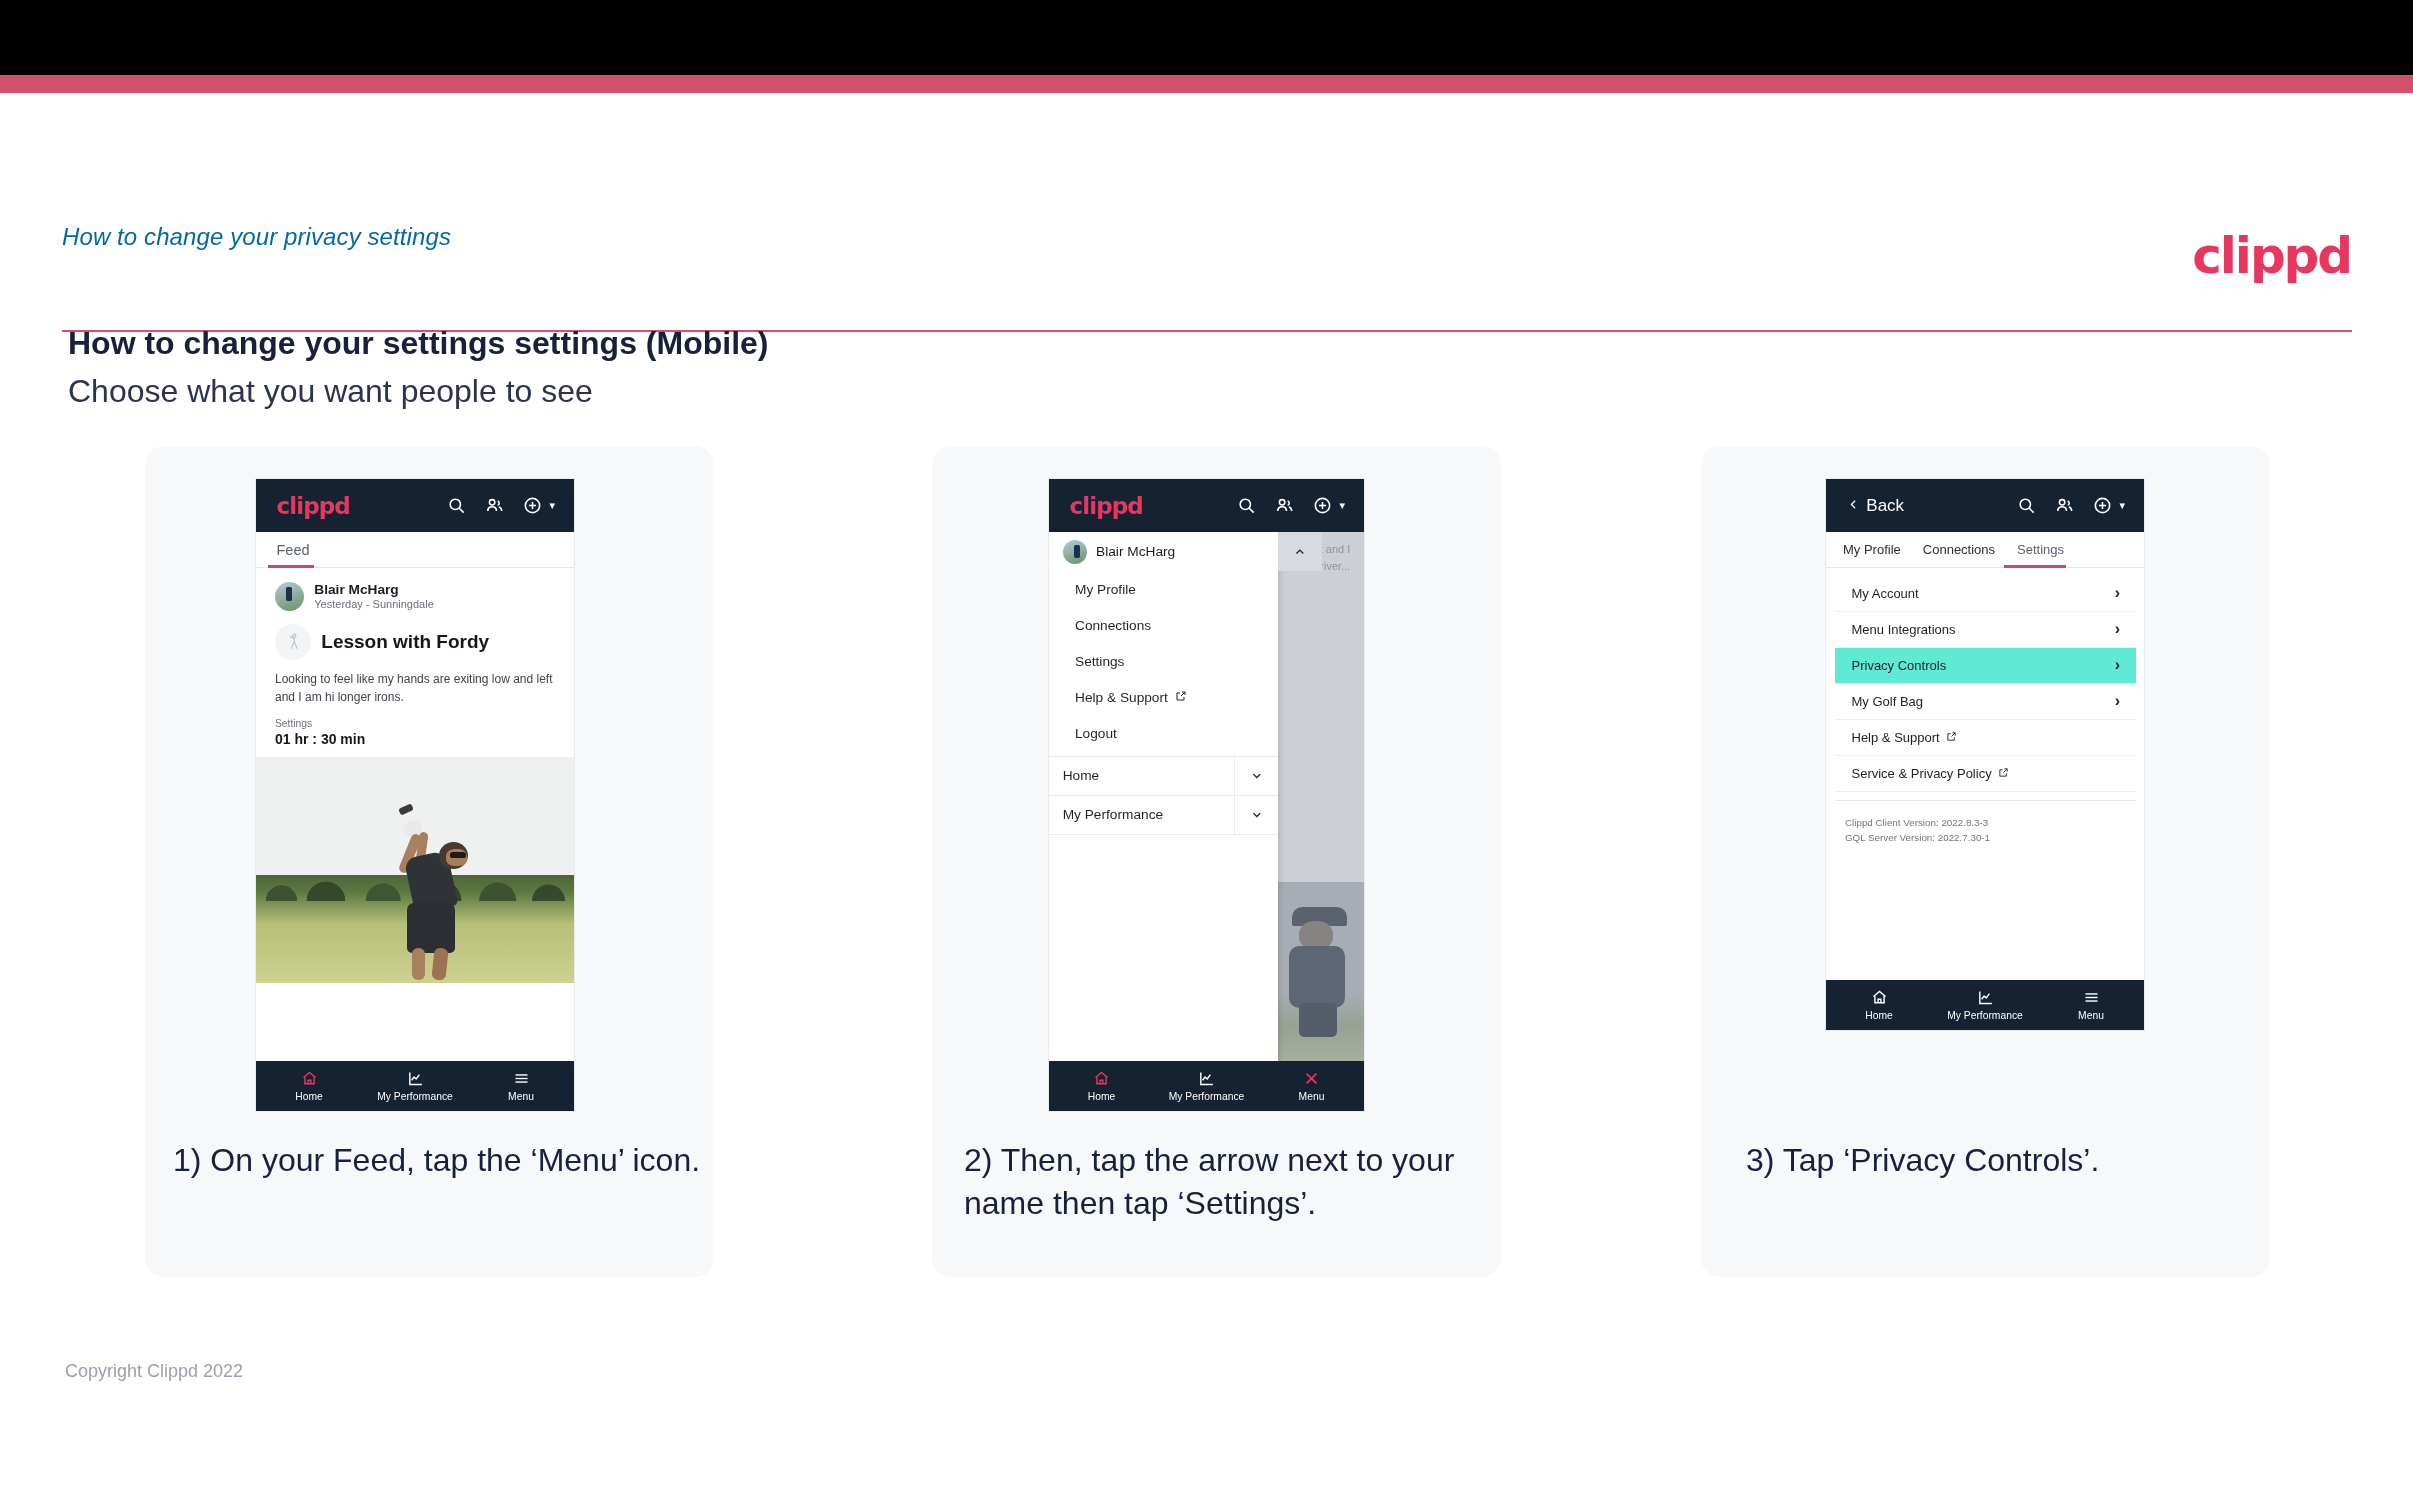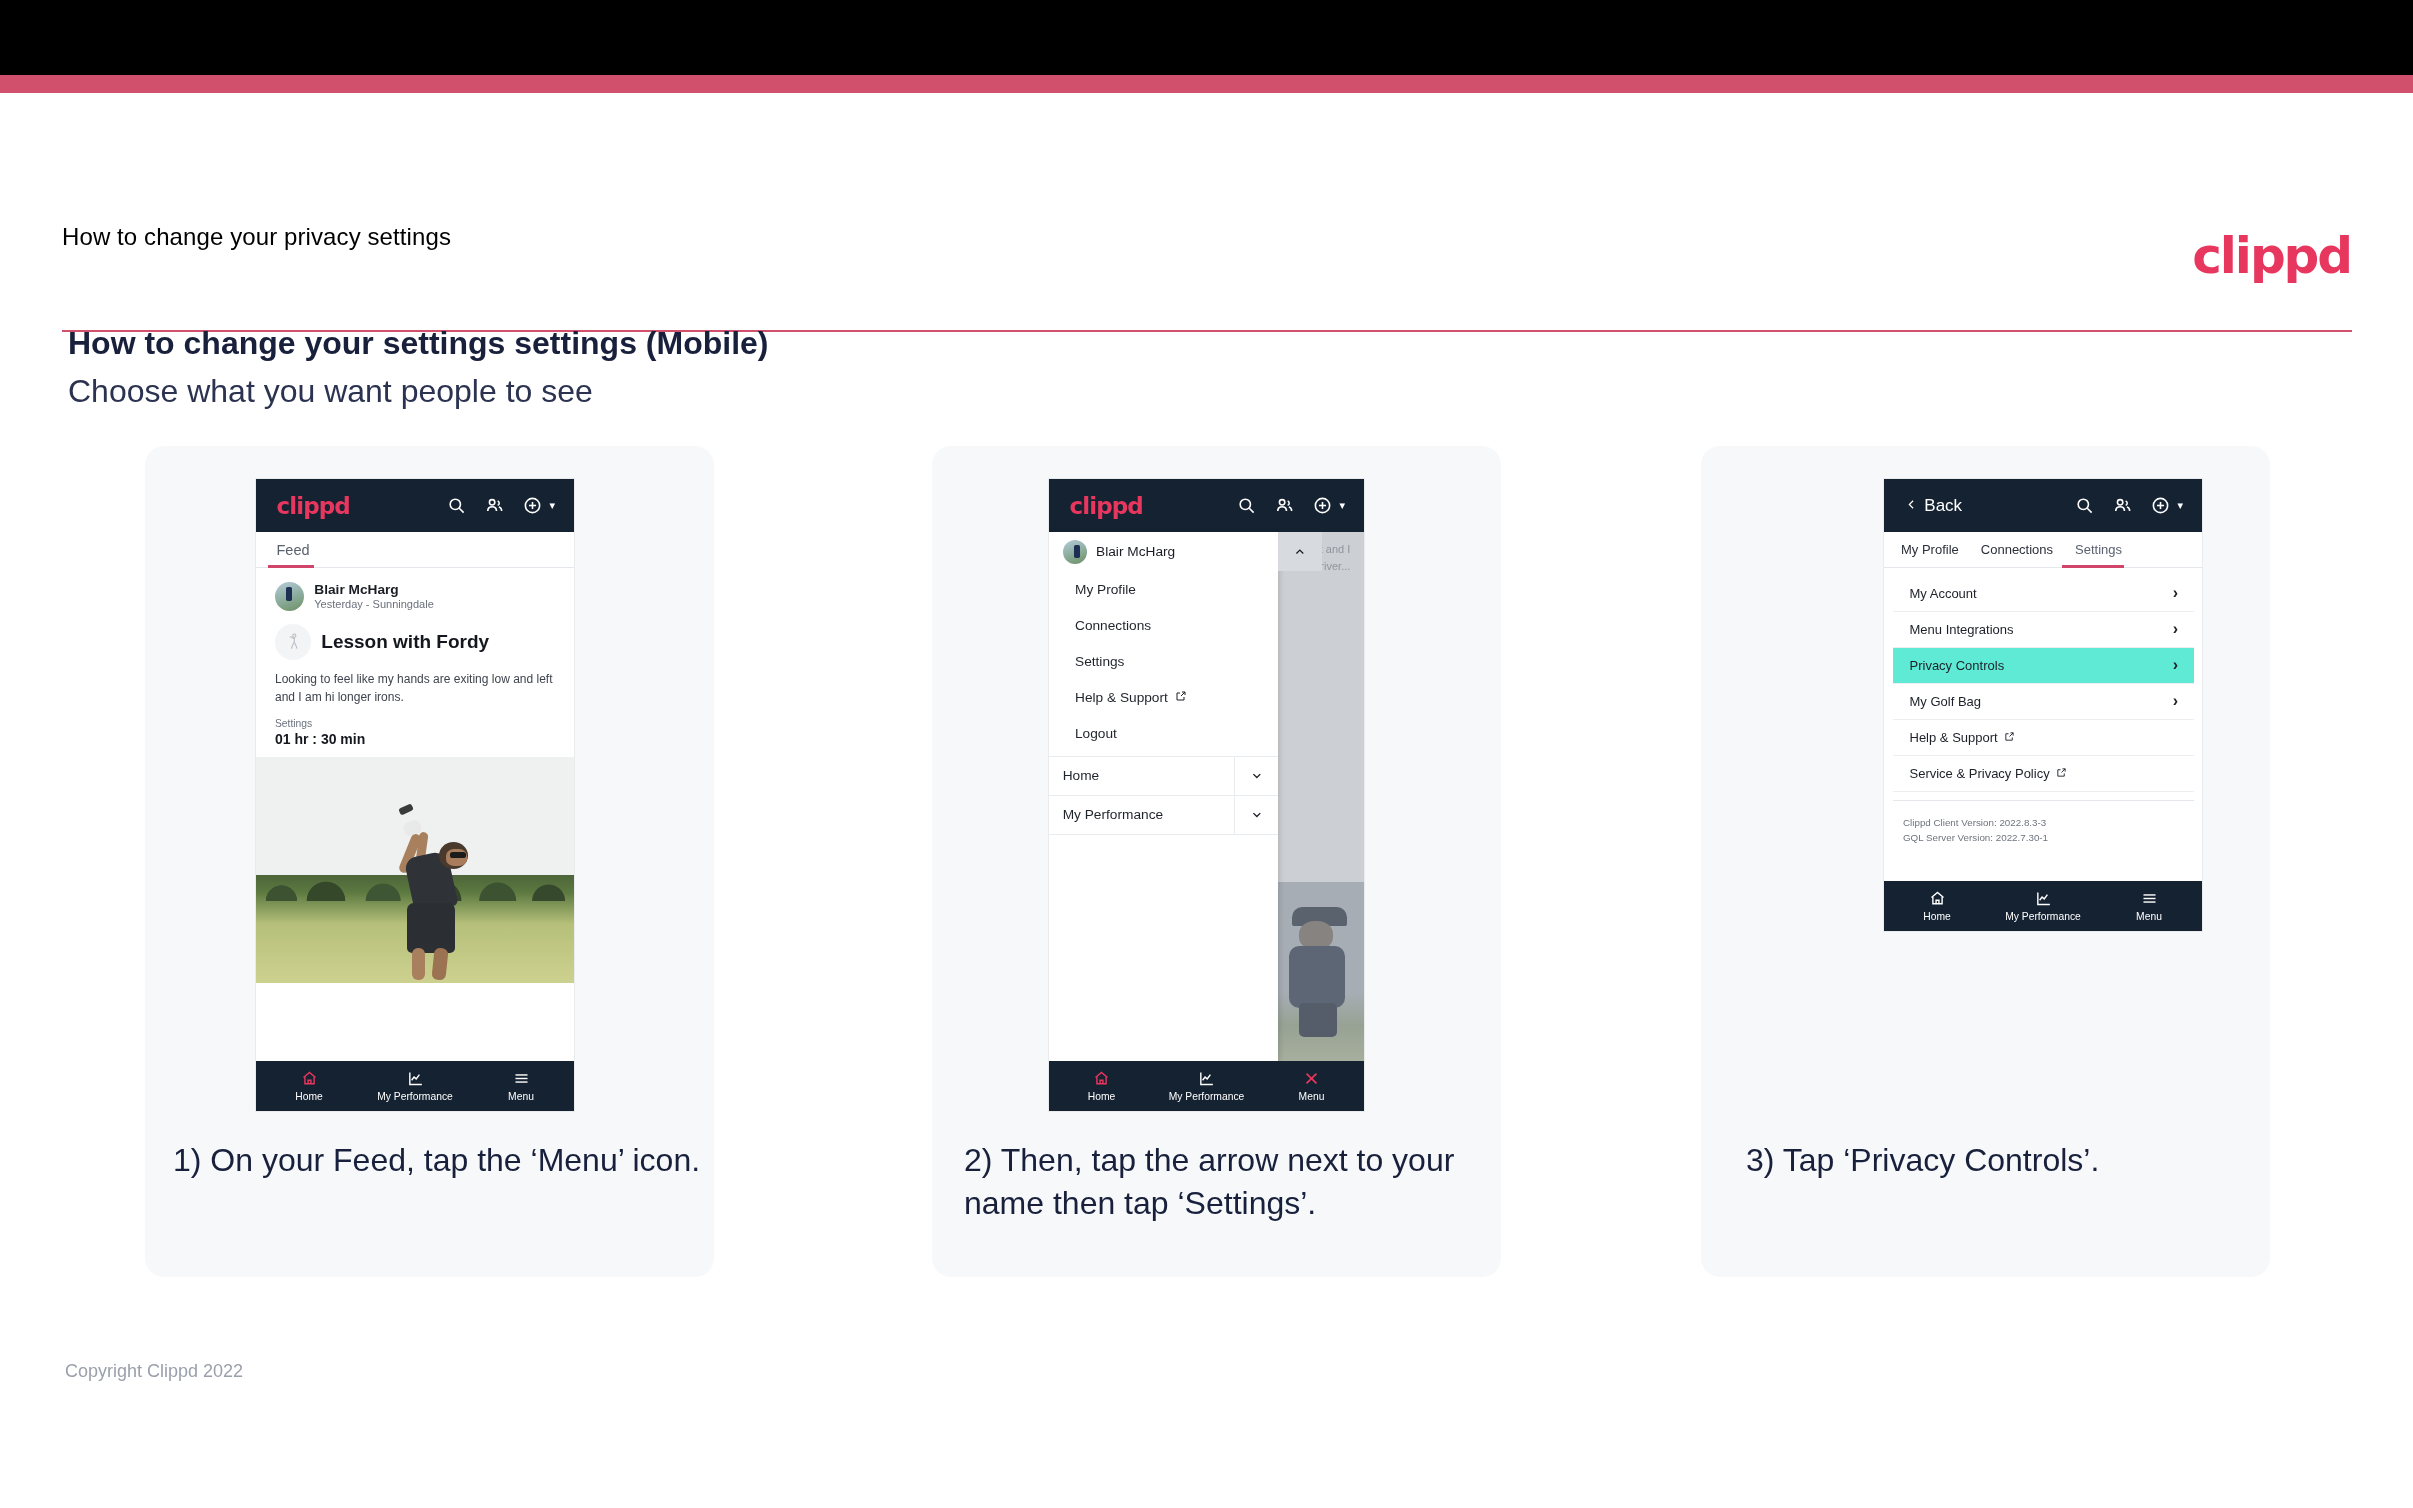--- a/index.html
+++ b/index.html
@@ -24,22 +24,23 @@
   }
 
   
   .header {
     position: absolute; left: 0; top: 93px;
     width: 2413px; height: 147px;
   }
   .header-title {
     position: absolute; left: 62px; top: 130px;
     font-size: 24px;
-    color: #000000;
+    color: #0369a1;
     letter-spacing: 0.1px;
+    font-style: italic;
   }
   .brand-logo {
     position: absolute; right: 62px; top: 134px;
     font-size: 50px;
     font-weight: bold;
     color: #e8375f;
     letter-spacing: -2.1px;
     font-family: "DejaVu Sans", sans-serif;
   }
   .header-rule {
@@ -87,21 +88,21 @@
 
   
   .phone {
     position: absolute;
     background: #ffffff;
     overflow: hidden;
     box-shadow: 0 0 0 0.9px rgba(0,0,0,.06);
   }
   .phone-1 { left: 256px; top: 479px;  width: 318px; height: 632px; }
   .phone-2 { left: 1049px; top: 479px; width: 315px; height: 632px; }
-  .phone-3 { left: 1884px; top: 479px; width: 318px; height: 452px; }
+  .phone-3 { left: 1826px; top: 479px; width: 318px; height: 551px; }
 
   .appbar {
     height: 53px;
     background: #152232;
     display: flex;
     align-items: center;
     padding: 0 19px 0 20.5px;
     position: relative;
   }
   .appbar-logo {

